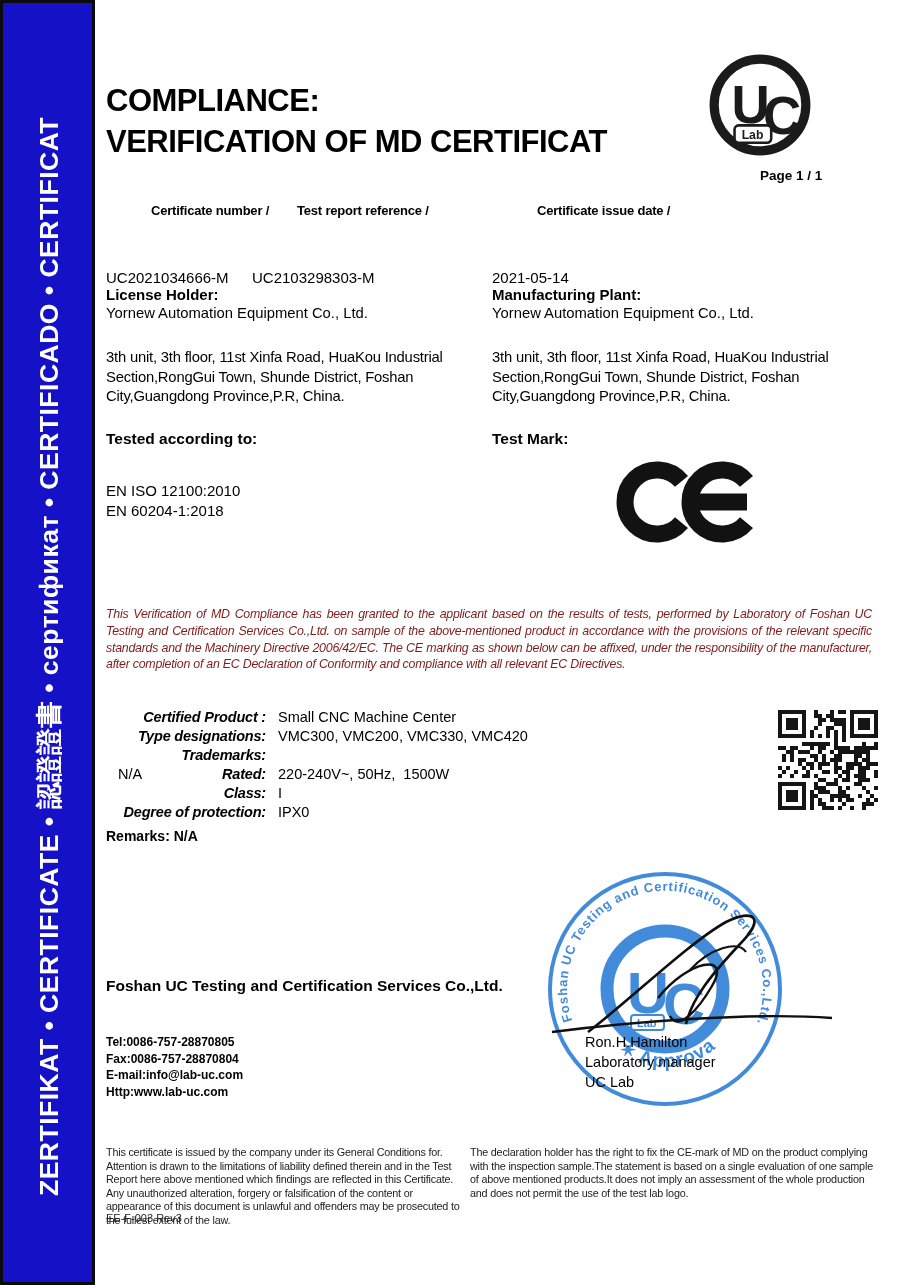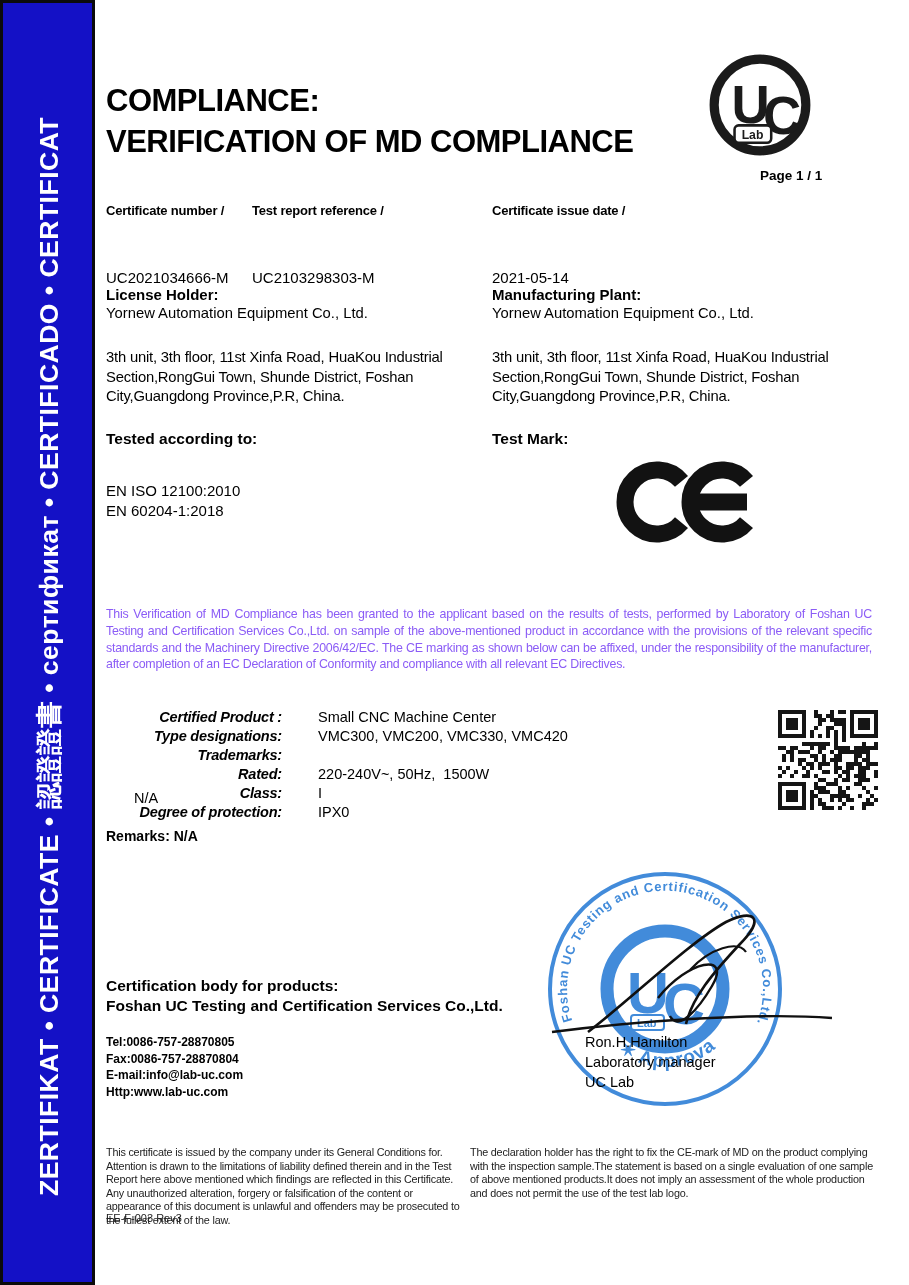--- a/index.html
+++ b/index.html
@@ -7,33 +7,33 @@
         font-family:"Liberation Sans",sans-serif;color:#000;}
   .abs{position:absolute;}
   
   #sidebar{left:0;top:0;width:89px;height:1279px;background:#1411c6;border:3px solid #0b0b0b;}
   #sidebar-text{left:31px;top:1196px;transform-origin:0 0;transform:rotate(-90deg);
      white-space:nowrap;color:#fff;font-weight:bold;font-size:26.5px;letter-spacing:0.5px;}
   
   #title{left:106px;top:80px;font-size:31px;font-weight:bold;line-height:41px;letter-spacing:-0.5px;}
   #page-label{left:760px;top:168px;font-size:13.5px;font-weight:bold;}
   
-  .meta-label{top:203px;font-size:13px;font-weight:bold;letter-spacing:-0.2px;}
+  .meta-label{top:203px;font-size:13px;font-weight:bold;letter-spacing:-0.2px;margin-left:45px;}
   .meta-value{top:233px;font-size:15px;margin-top:36px;}
   
   .party-label{top:286px;font-size:15px;font-weight:bold;}
   .party-name{top:305px;font-size:14.8px;}
   .party-addr{top:348px;width:382px;font-size:14.8px;line-height:19.5px;letter-spacing:-0.2px;}
   .sec-label{top:430px;font-size:15.5px;font-weight:bold;}
   #standards{left:106px;top:481px;font-size:15px;line-height:20px;}
   
   #statement{left:106px;top:606px;width:766px;font-size:12.4px;line-height:16.8px;
-     letter-spacing:-0.25px;text-align:justify;color:#8b5cf6;}
-  
-  .prow{position:absolute;left:122px;display:flex;font-size:14.5px;line-height:19px;gap:24px;}
+     letter-spacing:-0.25px;text-align:justify;color:#7f1d1d;font-style:italic;}
+  
+  .prow{position:absolute;left:106px;display:flex;font-size:14.5px;line-height:19px;}
   .plabel{width:160px;text-align:right;font-weight:bold;font-style:italic;letter-spacing:-0.2px;}
   .pvalue{margin-left:12px;white-space:pre;}
   #remarks{left:106px;top:828px;font-size:14px;font-weight:bold;}
   
   #certbody{left:106px;top:976px;font-size:15.5px;font-weight:bold;line-height:19.5px;}
   #contacts{left:106px;top:1034px;font-size:12px;font-weight:bold;line-height:16.5px;}
   
   #sig-text{left:585px;top:1032px;font-size:14.5px;line-height:20px;color:#000000;}
   
   .footnote{top:1146px;font-size:10.8px;line-height:13.5px;letter-spacing:-0.2px;color:#222;}
@@ -43,21 +43,21 @@
 </head>
 <body>
 
 <div id="page">
 
   <div class="abs" id="sidebar"></div>
   <div class="abs" id="sidebar-text">ZERTIFIKAT • CERTIFICATE • 認證證書 • сертификат • CERTIFICADO • CERTIFICAT</div>
 
   <div class="abs" id="title">
     <div>COMPLIANCE:</div>
-    <div>VERIFICATION OF MD COMPLIANCE</div>
+    <div>VERIFICATION OF MD CERTIFICAT</div>
   </div>
 
   <div class="abs" style="left:705px;top:50px;width:110px;height:110px;">
     <svg width="110" height="110" viewBox="0 0 108 108">
       <circle cx="54" cy="54" r="45" fill="none" stroke="#1b1b1b" stroke-width="9"></circle>
       <text x="26" y="72" font-size="52" font-weight="bold" fill="#1b1b1b">U</text>
       <text x="57" y="82" font-size="52" font-weight="bold" fill="#1b1b1b">C</text>
       <rect x="29" y="74" width="36" height="17" rx="4" fill="#ffffff" stroke="#1b1b1b" stroke-width="2.5"></rect>
       <text x="36" y="87" font-size="12" font-weight="bold" fill="#1b1b1b">Lab</text>
     </svg>
@@ -426,21 +426,20 @@
         <rect x="46" y="98" width="4" height="4" fill="#151515"></rect>
         <rect x="50" y="98" width="4" height="4" fill="#151515"></rect>
         <rect x="54" y="98" width="4" height="4" fill="#151515"></rect>
         <rect x="62" y="98" width="4" height="4" fill="#151515"></rect>
         <rect x="74" y="98" width="4" height="4" fill="#151515"></rect>
         <rect x="86" y="98" width="4" height="4" fill="#151515"></rect>
       </svg>
   </div>
 
   <div class="abs" id="certbody">
-    <div>Certification body for products:</div>
     <div>Foshan UC Testing and Certification Services Co.,Ltd.</div>
   </div>
   <div class="abs" id="contacts">
     <div>Tel:0086-757-28870805</div>
     <div>Fax:0086-757-28870804</div>
     <div>E-mail:info@lab-uc.com</div>
     <div>Http:www.lab-uc.com</div>
   </div>
 
   <div class="abs" style="left:542px;top:866px;width:246px;height:246px;opacity:0.9;">

